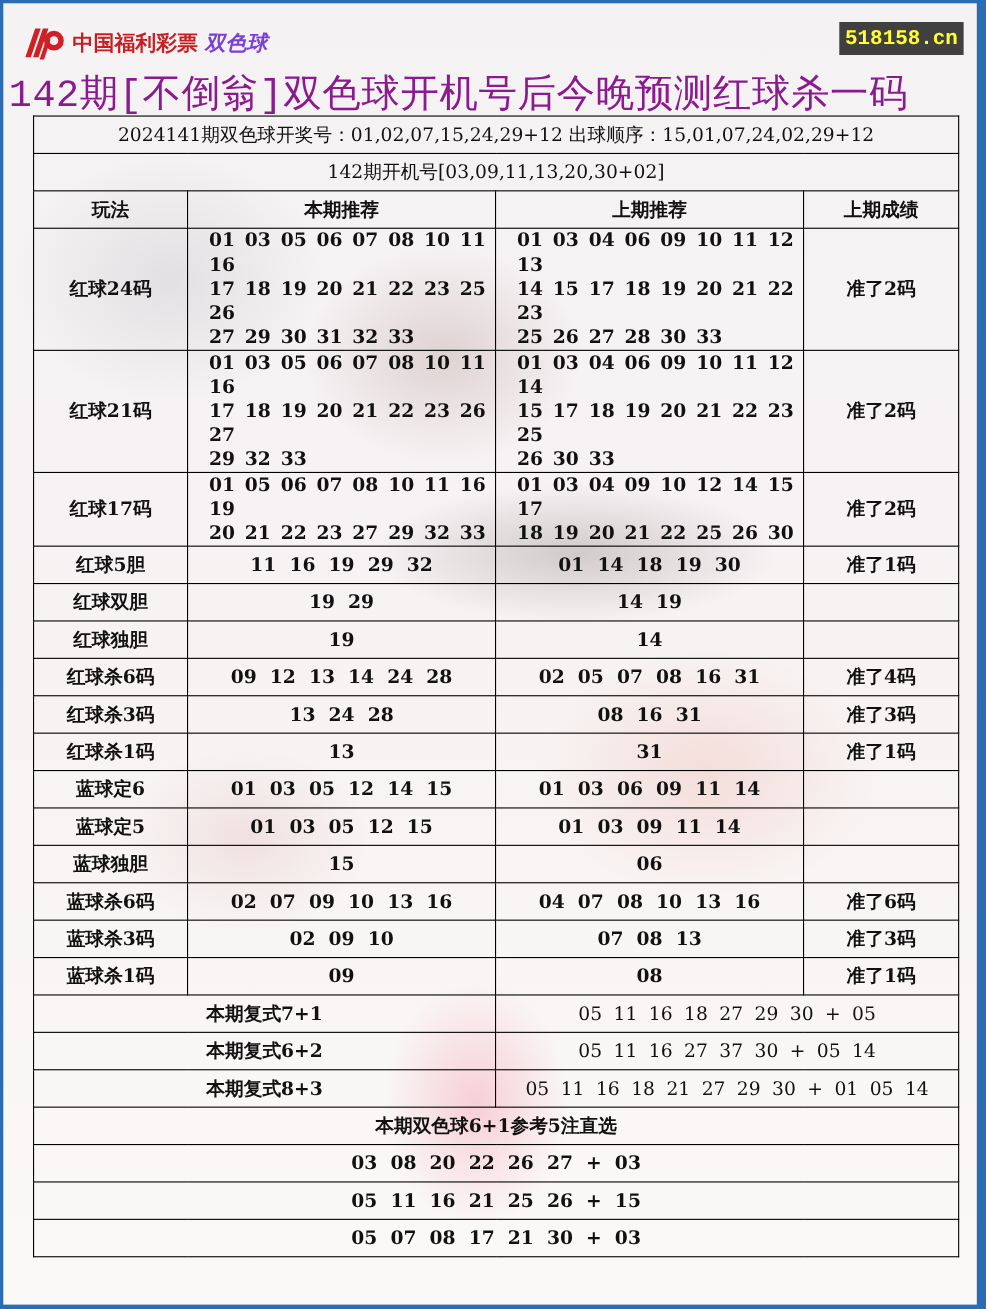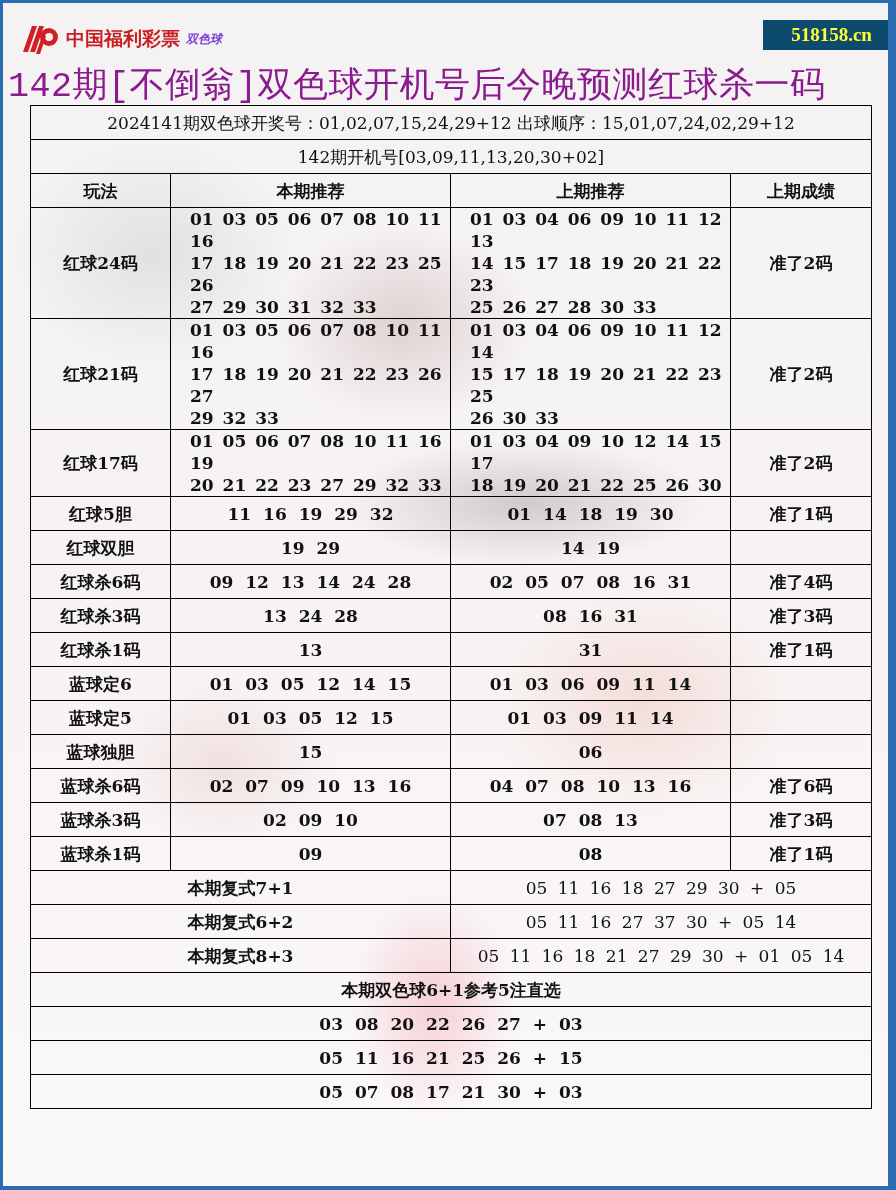--- a/index.html
+++ b/index.html
@@ -20,27 +20,27 @@
       linear-gradient(180deg, #f4f2f3 0%, #f7f3f3 50%, #fbf8f8 100%);
   }
   .logo {
     position:absolute; left:20px; top:22px; height:34px; display:flex; align-items:center; gap:6px;
   }
   .logo-mark { width:40px; height:34px; }
   .logo-text {
     font-family:"DejaVu Sans", sans-serif; font-weight:bold; font-size:19px; color:#c81e22; letter-spacing:0px;
   }
   .logo-text2 {
-    font-family:"DejaVu Sans", sans-serif; font-weight:bold; font-style:italic; font-size:12px;
+    font-family:"DejaVu Sans", sans-serif; font-weight:bold; font-style:italic; font-size:19px;
     color:#7a3fd6;
   }
   .site-badge {
-    position:absolute; left:763px; top:20px; width:113px; height:30px; background:#0c4a6e;
-    color:#ffff33; font-family:Liberation Serif, serif; font-weight:bold; font-size:19px;
-    display:flex; align-items:center; justify-content:center;padding-left:12px;
+    position:absolute; left:763px; top:20px; width:113px; height:30px; background:#404040;
+    color:#ffff33; font-family:Liberation Mono, monospace; font-weight:bold; font-size:19px;
+    display:flex; align-items:center; justify-content:center;
   }
   .page-title {
     position:absolute; left:8px; top:61px; width:850px;
     font-family:Liberation Mono, monospace; font-size:35px; color:#8b1a8f; white-space:nowrap; letter-spacing:0.5px;
   }
   table.main {
     position:absolute; left:30px; top:105px; width:841px;
     border-collapse:collapse; table-layout:fixed;
     font-family:"DejaVu Serif", serif; font-size:17px; color:#111;
   }
@@ -146,20 +146,26 @@
       <td class="center-nums">01 14 18 19 30</td>
       <td class="lbl">准了1码</td>
     </tr>
     <tr>
       <td class="lbl">红球双胆</td>
       <td class="center-nums">19 29</td>
       <td class="center-nums">14 19</td>
       <td class="lbl"></td>
     </tr>
     <tr>
+      <td class="lbl">红球独胆</td>
+      <td class="center-nums">19</td>
+      <td class="center-nums">14</td>
+      <td class="lbl"></td>
+    </tr>
+    <tr>
       <td class="lbl">红球杀6码</td>
       <td class="center-nums">09 12 13 14 24 28</td>
       <td class="center-nums">02 05 07 08 16 31</td>
       <td class="lbl">准了4码</td>
     </tr>
     <tr>
       <td class="lbl">红球杀3码</td>
       <td class="center-nums">13 24 28</td>
       <td class="center-nums">08 16 31</td>
       <td class="lbl">准了3码</td>

